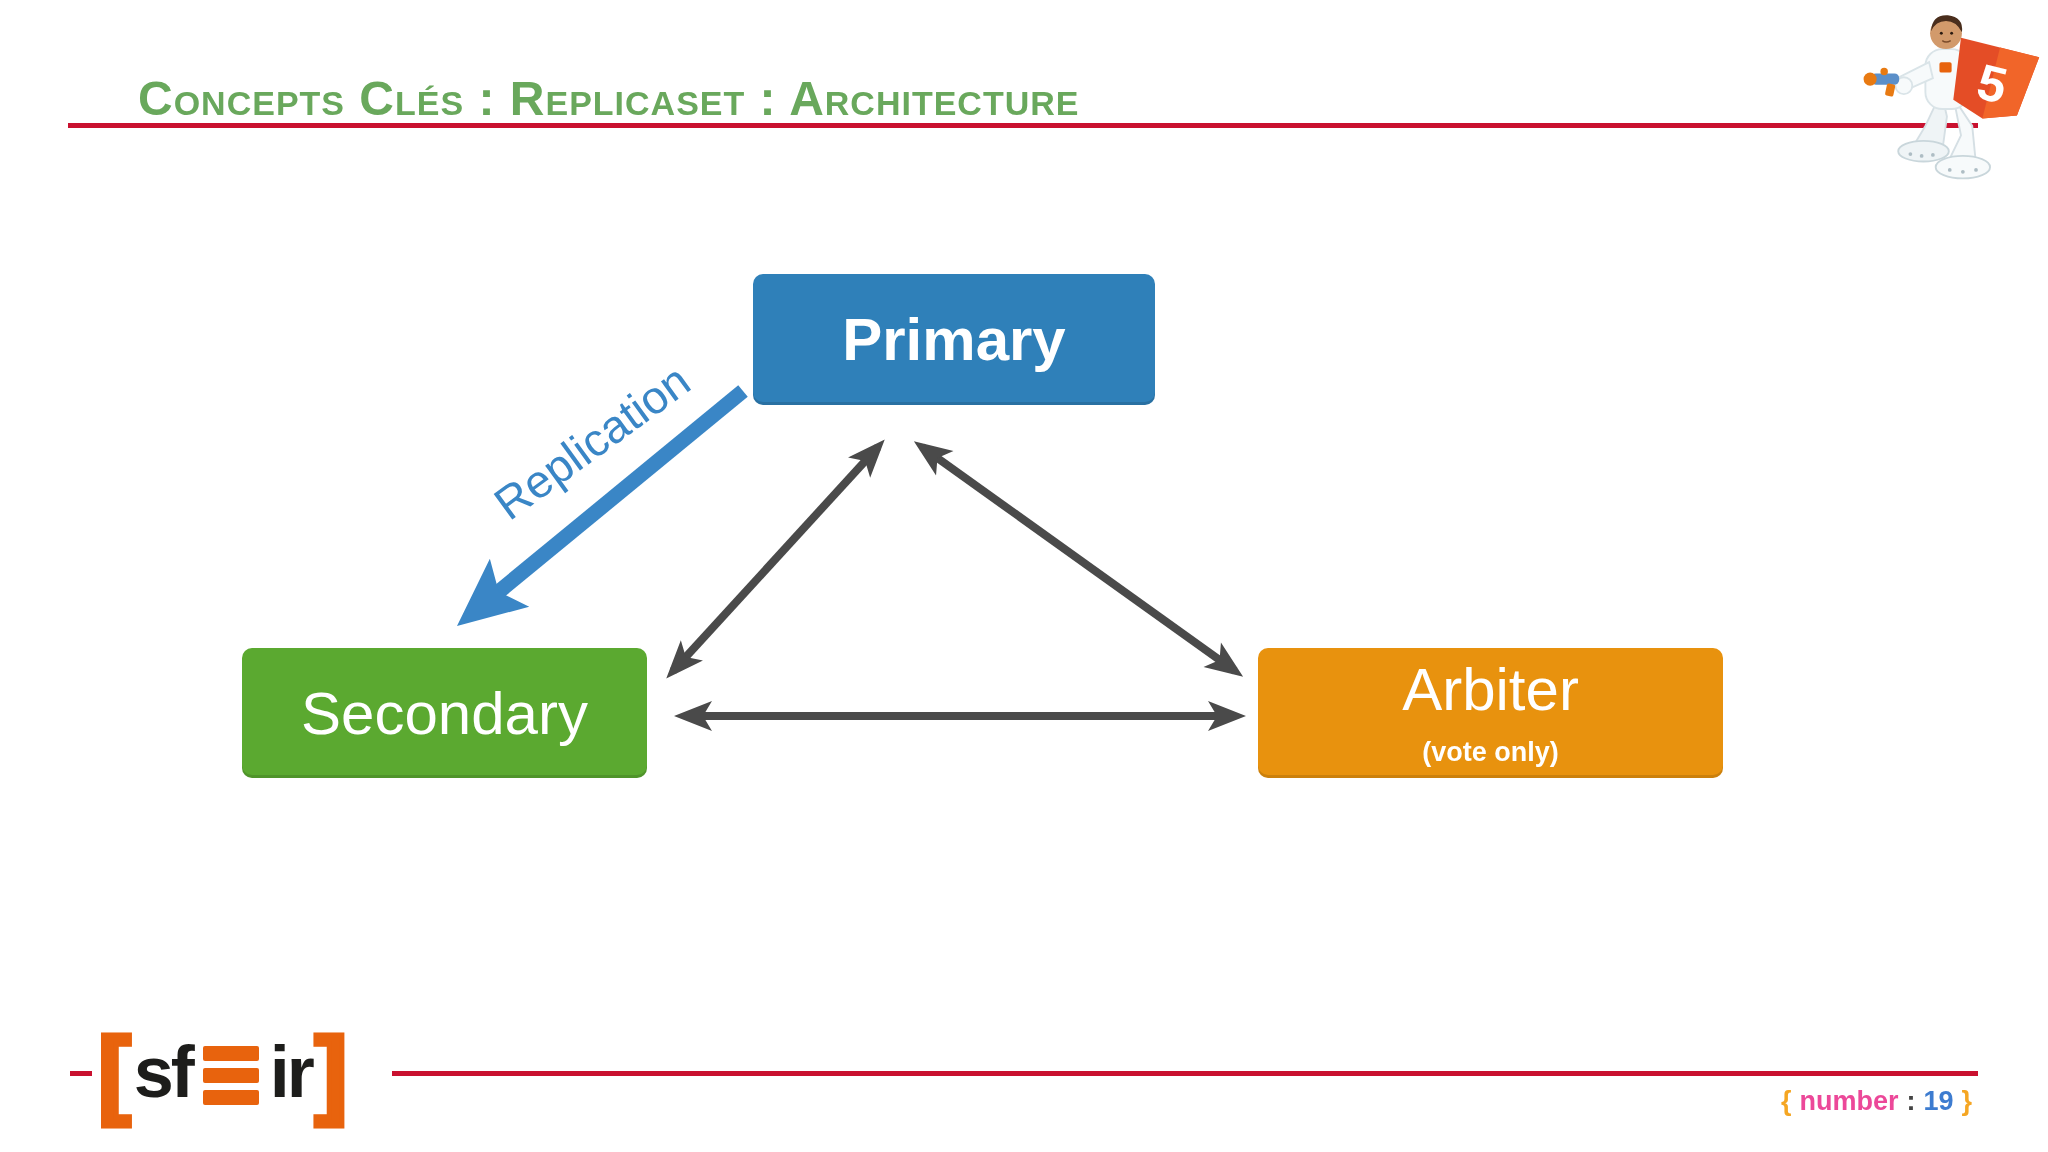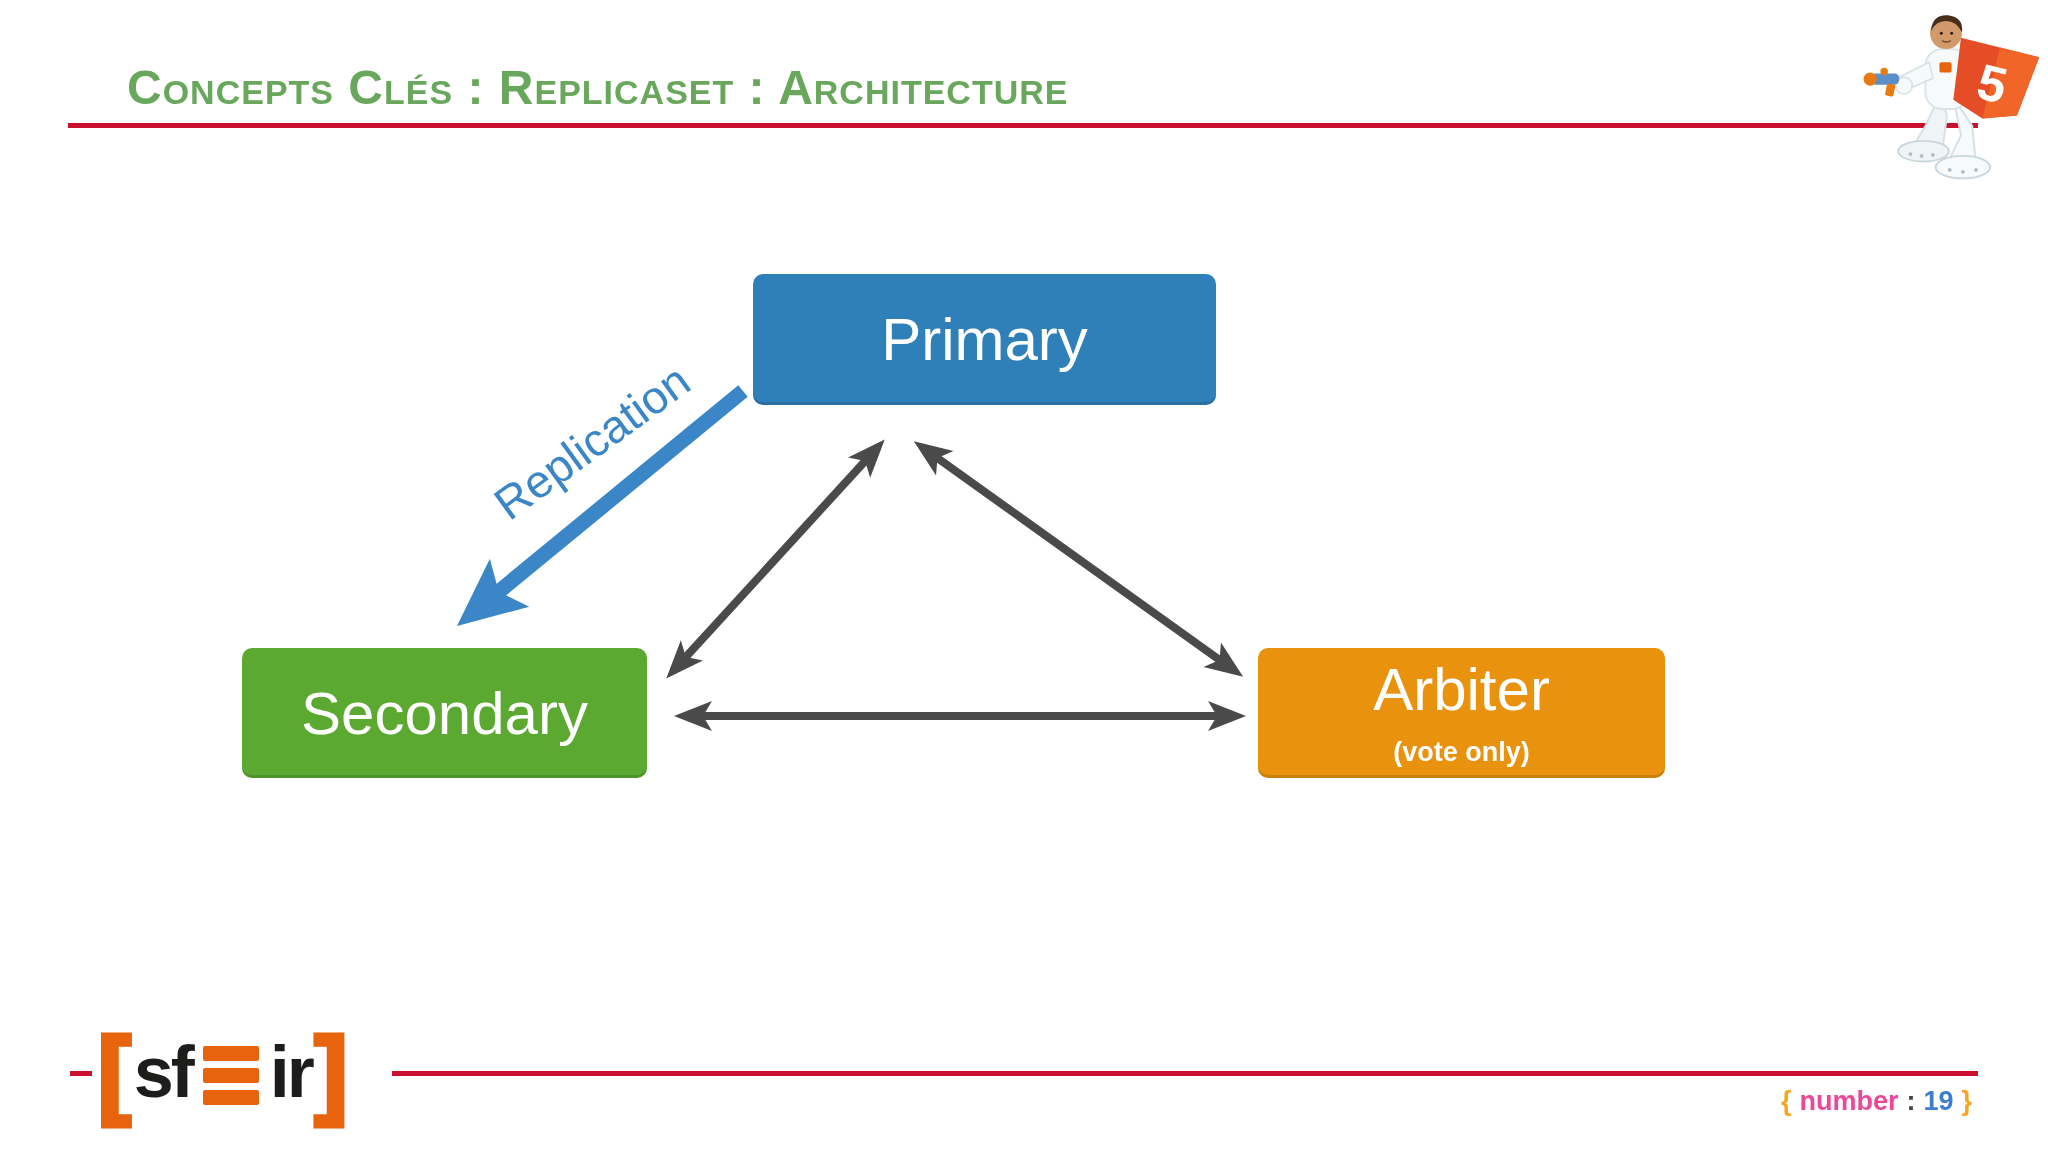--- a/index.html
+++ b/index.html
@@ -1,36 +1,36 @@
 <!DOCTYPE html>
 <html><head>
 <meta charset="utf-8">
 <style>
   html,body{margin:0;padding:0;background:#fff;}
   .slide{position:relative;width:2048px;height:1152px;background:#ffffff;overflow:hidden;
          font-family:"Liberation Sans",sans-serif;}
 
   
-  .slide-title{position:absolute;left:127px;top:60px;margin:0;
+  .slide-title{position:absolute;left:127px;top:60px;margin:11px;
     font-size:48px;font-weight:bold;letter-spacing:1px;color:#69A85C;
     font-variant:small-caps;white-space:nowrap;}
   .rule-top{position:absolute;left:68px;top:123px;width:1910px;height:5px;background:#C9112F;}
 
   
   .astronaut{position:absolute;left:1848px;top:6px;width:196px;height:178px;z-index:3;}
 
   
   .node{position:absolute;border-radius:10px;display:flex;flex-direction:column;
         align-items:center;justify-content:center;color:#fff;
         box-shadow:inset 0 -3px 0 rgba(0,0,0,0.12);}
   .node .node-label{font-size:60px;line-height:1.05;}
   .node .node-sublabel{font-size:27px;font-weight:bold;margin-top:16px;}
-  .node-primary{left:753px;top:274px;width:463px;height:131px;background:#2F80B9;}
+  .node-primary{left:753px;top:274px;width:402px;height:131px;background:#2F80B9;font-weight:bold;}
   .node-secondary{left:242px;top:648px;width:405px;height:130px;background:#5BA930;}
-  .node-arbiter{left:1258px;top:648px;width:407px;height:130px;background:#E8920E;}
+  .node-arbiter{left:1258px;top:648px;width:465px;height:130px;background:#E8920E;}
 
   
   .arrows{position:absolute;left:0;top:0;width:2048px;height:1152px;pointer-events:none;}
 
   .edge-label-replication{position:absolute;left:592px;top:442px;
      transform:translate(-50%,-50%) rotate(-36deg);
      font-size:46px;color:#3A86C6;white-space:nowrap;}
   .edge-label-heartbeat{position:absolute;left:913px;top:656px;
      transform:translateX(-50%);
      font-size:54px;letter-spacing:-1px;color:#4A4A4A;white-space:nowrap;}

